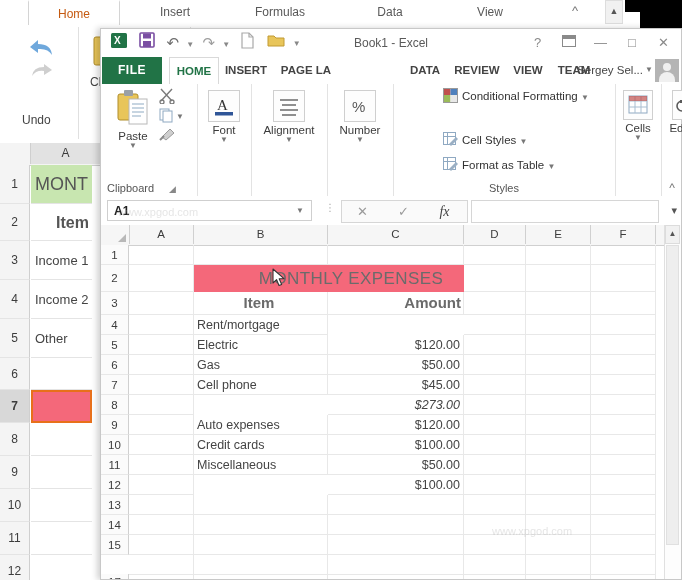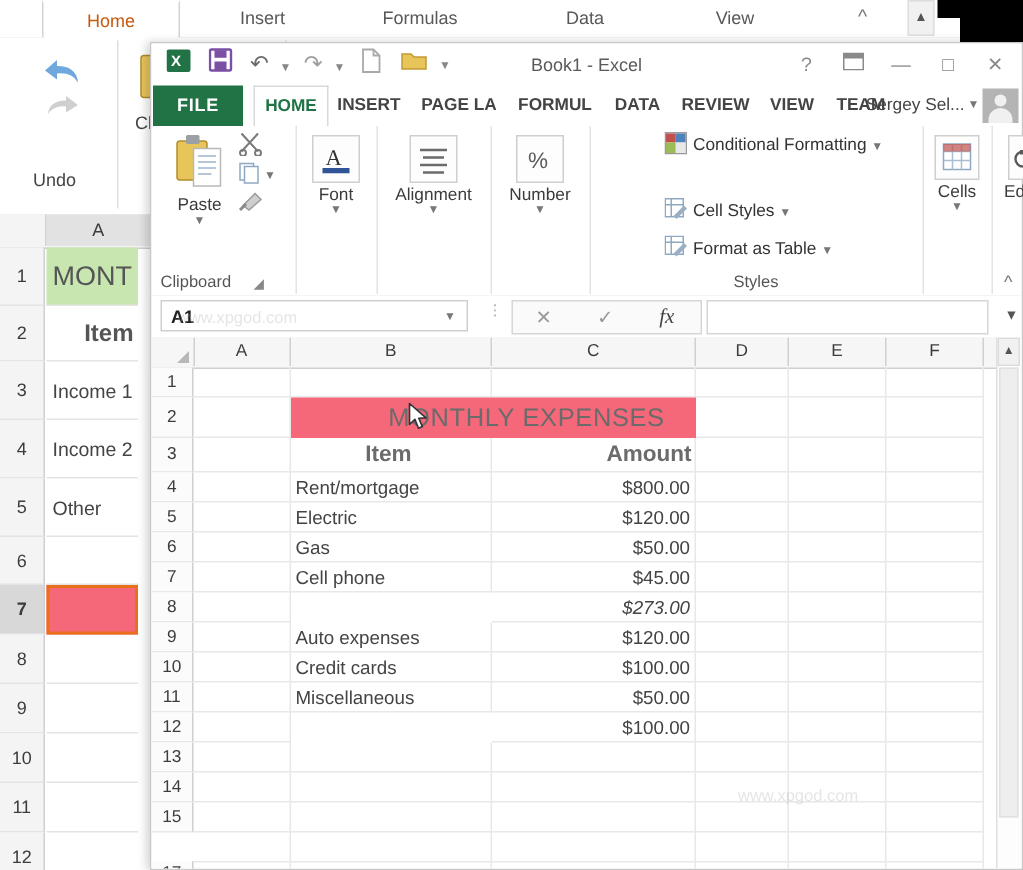--- a/index.html
+++ b/index.html
@@ -247,21 +247,20 @@
       <span class="wc">□</span>
       <span class="wc">✕</span>
     </div>
   </div>
 
   <div class="abs" id="fg-tabstrip">
     <div id="fg-file">FILE</div>
     <div class="fg-tab active" style="left:68px;width:48px;">HOME</div>
     <div class="fg-tab" style="left:118px;width:54px;">INSERT</div>
     <div class="fg-tab" style="left:174px;width:62px;">PAGE LA</div>
-    <div class="fg-tab" style="left:238px;width:62px;">FORMUL</div>
     <div class="fg-tab" style="left:302px;width:44px;">DATA</div>
     <div class="fg-tab" style="left:348px;width:56px;">REVIEW</div>
     <div class="fg-tab" style="left:406px;width:42px;">VIEW</div>
     <div class="fg-tab" style="left:450px;width:46px;">TEAM</div>
     <div id="fg-user">Sergey Sel...</div>
     <div id="fg-user-caret">▼</div>
     <div id="fg-avatar">
       <span class="head"></span>
         <span class="body"></span>
     </div>
@@ -445,21 +444,20 @@
 
     <div class="gcell" style="left:28px;top:67px;width:65px;height:23px;"></div>
     <div class="gcell" style="left:93px;top:67px;width:134px;height:23px;"></div>
     <div class="gcell" style="left:227px;top:67px;width:136px;height:23px;"></div>
     <div class="gcell" style="left:363px;top:67px;width:62px;height:23px;"></div>
     <div class="gcell" style="left:425px;top:67px;width:65px;height:23px;"></div>
     <div class="gcell" style="left:490px;top:67px;width:65px;height:23px;"></div>
 
     <div class="gcell" style="left:28px;top:90px;width:65px;height:20px;"></div>
     <div class="gcell txt" style="left:93px;top:90px;width:134px;height:20px;line-height:20px;">Rent/mortgage</div>
-    <div class="gcell num" style="left:227px;top:90px;width:136px;height:20px;line-height:20px;">$800.00</div>
     <div class="gcell" style="left:363px;top:90px;width:62px;height:20px;"></div>
     <div class="gcell" style="left:425px;top:90px;width:65px;height:20px;"></div>
     <div class="gcell" style="left:490px;top:90px;width:65px;height:20px;"></div>
 
     <div class="gcell" style="left:28px;top:110px;width:65px;height:20px;"></div>
     <div class="gcell txt" style="left:93px;top:110px;width:134px;height:20px;line-height:20px;">Electric</div>
     <div class="gcell num" style="left:227px;top:110px;width:136px;height:20px;line-height:20px;">$120.00</div>
     <div class="gcell" style="left:363px;top:110px;width:62px;height:20px;"></div>
     <div class="gcell" style="left:425px;top:110px;width:65px;height:20px;"></div>
     <div class="gcell" style="left:490px;top:110px;width:65px;height:20px;"></div>

